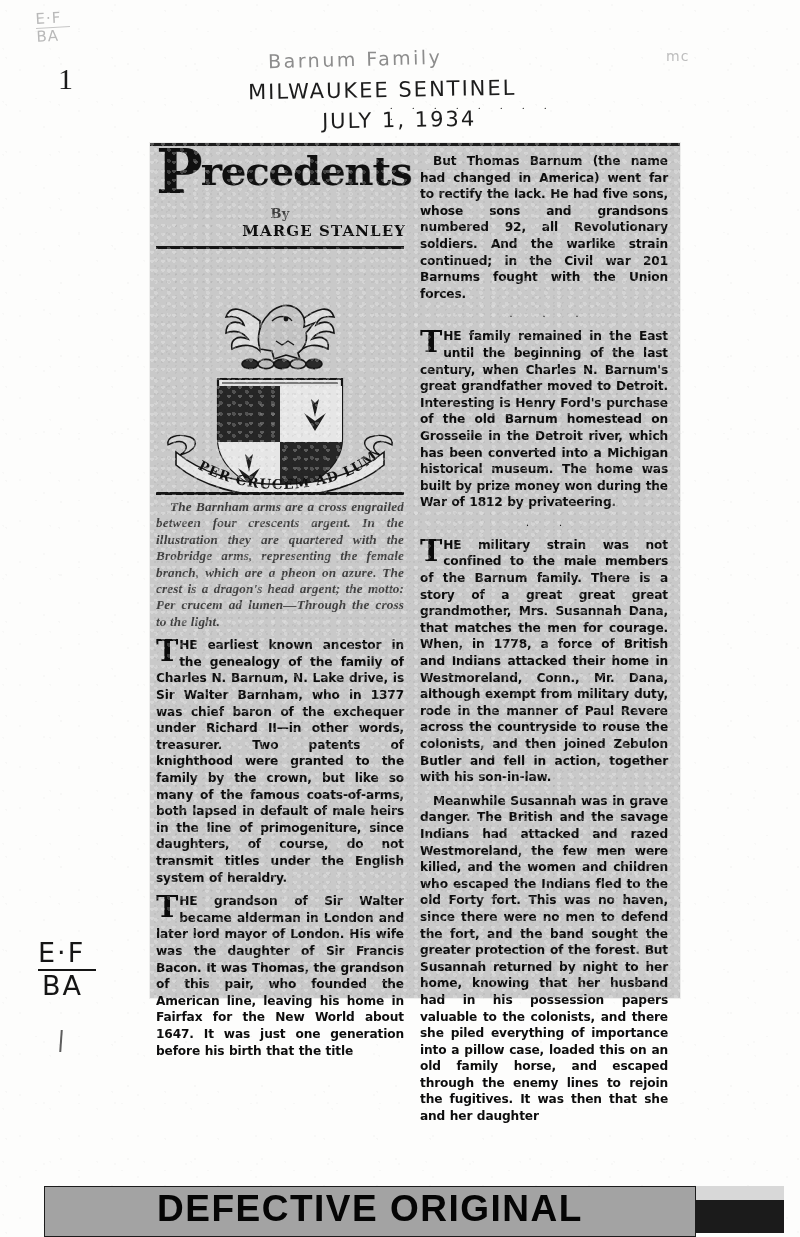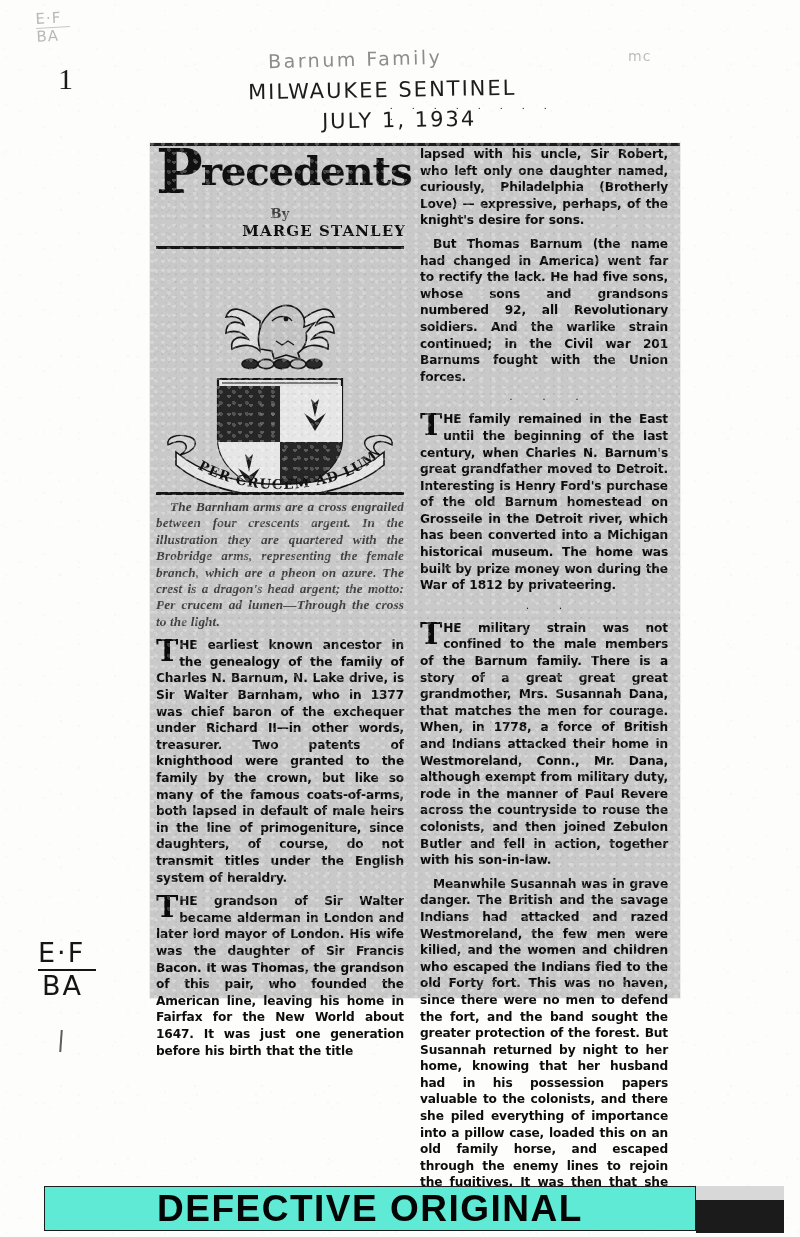--- a/index.html
+++ b/index.html
@@ -80,21 +80,21 @@
     position: absolute;
     left: 390px; top: 100px;
     width: 170px; height: 34px;
     color: #111;
     font-size: 10px;
     letter-spacing: 7px;
     line-height: 11px;
     word-spacing: 3px;
   }
   #ann-mc {
-    left: 628px; top: 48px;
+    left: 666px; top: 48px;
     font-size: 14px;
     color: #bdbdbd;
   }
   #ann-ef-left {
     left: 38px; top: 938px;
     font-size: 27px;
     line-height: 30px;
     color: #151515;
     letter-spacing: 2px;
   }
@@ -263,22 +263,22 @@
 
   
   #col-right .body-p:first-child { padding-top: 3px; }
 
   
   #banner {
     position: absolute;
     left: 44px;
     top: 1186px;
     width: 652px;
-    height: 45px;
-    background: #5eead4;
+    height: 51px;
+    background: #a3a3a3;
     border: 1px solid #1c1c1c;
     box-sizing: border-box;
   }
   #banner-label {
     font-family: "Liberation Sans", sans-serif;
     font-weight: bold;
     font-size: 37px;
     line-height: 43px;
     letter-spacing: 1.5px;
     text-align: center;
@@ -410,21 +410,20 @@
       <div id="caption">The Barnham arms are a cross engrailed between four crescents argent. In the illustration they are quartered with the Brobridge arms, representing the female branch, which are a pheon on azure. The crest is a dragon's head argent; the motto: Per crucem ad lumen—Through the cross to the light.</div>
 
       <div id="left-body">
           <p class="body-p spaced"><span class="dropcap">T</span><span>HE earliest known ancestor in the genealogy of the family of Charles N. Barnum, N. Lake drive, is Sir Walter Barnham, who in 1377 was chief baron of the exchequer under Richard II—in other words, treasurer. Two patents of knighthood were granted to the family by the crown, but like so many of the famous coats-of-arms, both lapsed in default of male heirs in the line of primogeniture, since daughters, of course, do not transmit titles under the English system of heraldry.</span></p>
           <p class="body-p spaced"><span class="dropcap">T</span><span>HE grandson of Sir Walter became alderman in London and later lord mayor of London. His wife was the daughter of Sir Francis Bacon. It was Thomas, the grandson of this pair, who founded the American line, leaving his home in Fairfax for the New World about 1647. It was just one generation before his birth that the title</span></p>
         </div>
     </div>
 
     <div class="col" id="col-right">
       <div id="right-body">
-          <p class="body-p"><span>lapsed with his uncle, Sir Robert, who left only one daughter named, curiously, Philadelphia (Brotherly Love) — expressive, perhaps, of the knight's desire for sons.</span></p>
           <p class="body-p indent spaced"><span>But Thomas Barnum (the name had changed in America) went far to rectify the lack. He had five sons, whose sons and grandsons numbered 92, all Revolutionary soldiers. And the warlike strain continued; in the Civil war 201 Barnums fought with the Union forces.</span></p>
           <div class="dots-sep">. . .</div>
           <p class="body-p spaced"><span class="dropcap">T</span><span>HE family remained in the East until the beginning of the last century, when Charles N. Barnum's great grandfather moved to Detroit. Interesting is Henry Ford's purchase of the old Barnum homestead on Grosseile in the Detroit river, which has been converted into a Michigan historical museum. The home was built by prize money won during the War of 1812 by privateering.</span></p>
           <div class="dots-sep">. .</div>
           <p class="body-p spaced"><span class="dropcap">T</span><span>HE military strain was not confined to the male members of the Barnum family. There is a story of a great great great grandmother, Mrs. Susannah Dana, that matches the men for courage. When, in 1778, a force of British and Indians attacked their home in Westmoreland, Conn., Mr. Dana, although exempt from military duty, rode in the manner of Paul Revere across the countryside to rouse the colonists, and then joined Zebulon Butler and fell in action, together with his son-in-law.</span></p>
           <p class="body-p indent spaced"><span>Meanwhile Susannah was in grave danger. The British and the savage Indians had attacked and razed Westmoreland, the few men were killed, and the women and children who escaped the Indians fled to the old Forty fort. This was no haven, since there were no men to defend the fort, and the band sought the greater protection of the forest. But Susannah returned by night to her home, knowing that her husband had in his possession papers valuable to the colonists, and there she piled everything of importance into a pillow case, loaded this on an old family horse, and escaped through the enemy lines to rejoin the fugitives. It was then that she and her daughter</span></p>
         </div>
     </div>
   </div>
 

